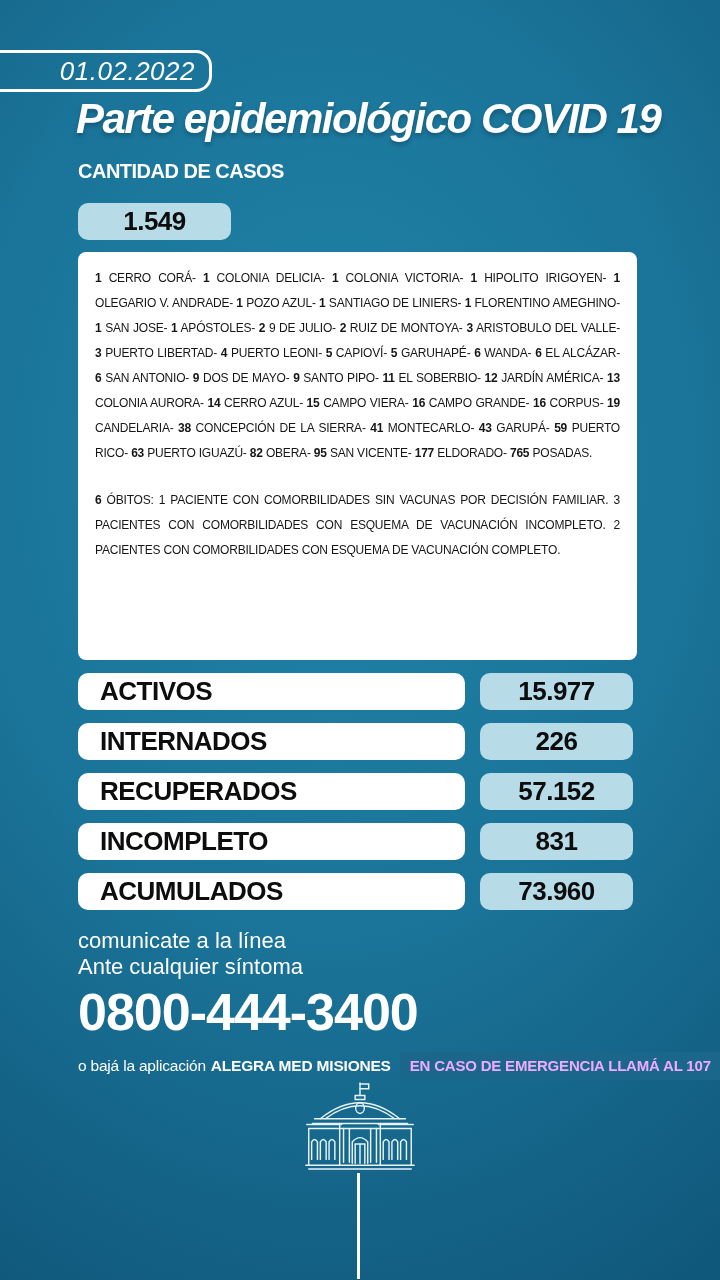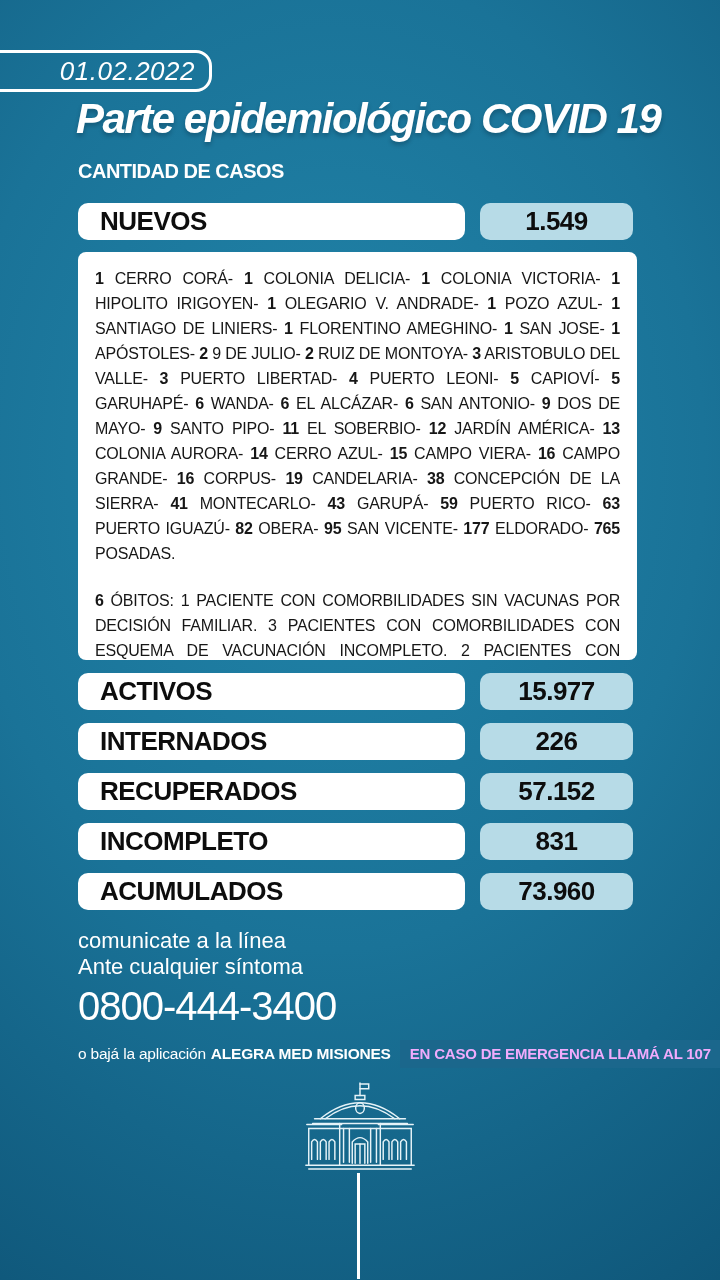--- a/index.html
+++ b/index.html
@@ -38,29 +38,29 @@
     display:flex;align-items:center;justify-content:center;
     font-size:26px;font-weight:bold;color:#0d0d0d;letter-spacing:-0.5px;
   }
   .nuevos-row{position:absolute;top:203px;left:78px;}
   .stats{position:absolute;top:673px;left:78px;display:flex;flex-direction:column;gap:13px;}
   
   .panel{
     position:absolute;top:252px;left:78px;width:559px;height:408px;
     background:#ffffff;border-radius:8px;box-sizing:border-box;
     padding:14px 17px;overflow:hidden;color:#161616;
-    font-size:16px;line-height:25px;letter-spacing:-0.2px;text-align:justify;
+    font-size:12px;line-height:25px;letter-spacing:-0.2px;text-align:justify;
   }
   .panel p{margin:0;}
   .panel p + p{margin-top:22px;}
   .panel b{font-weight:bold;}
   
   .contact{position:absolute;top:928px;left:78px;color:#ffffff;width:580px;}
   .contact-line{font-size:22px;line-height:26px;}
-  .phone{font-size:40px;font-weight:normal;letter-spacing:-1px;margin-top:6px;line-height:1;}
+  .phone{font-size:52px;font-weight:bold;letter-spacing:-1px;margin-top:6px;line-height:1;}
   .app-line{margin-top:14px;font-size:15.5px;display:flex;align-items:center;white-space:nowrap;letter-spacing:-0.2px;}
   .app-name{font-weight:bold;margin-left:5px;}
   .emergency{background:#1b678c;padding:5px 10px 6px;font-weight:bold;font-size:15px;margin-left:9px;color:#f0abfc;}
   
   .footer{position:absolute;top:1080px;left:0;width:720px;display:flex;justify-content:center;align-items:center;flex-direction:column;}
   .divider{width:3px;height:106px;background:#ffffff;margin:0 16px 0 12px;}
   .brandbox{display:flex;flex-direction:column;}
   .brand{color:#ffffff;font-size:41px;font-weight:bold;letter-spacing:-0.5px;line-height:1;}
   .subbrand{color:#cde6f0;font-size:15px;letter-spacing:5px;margin-top:6px;}
 </style>
@@ -71,21 +71,20 @@
 
   <div class="date-badge">
     <span>01.02.2022</span>
   </div>
 
   <div class="title">Parte epidemiológico COVID 19</div>
 
   <div class="section-heading">CANTIDAD DE CASOS</div>
 
   <div class="row nuevos-row">
-    <div class="row-label">NUEVOS</div>
     <div class="row-value">1.549</div>
   </div>
 
   <div class="panel">
     <p><b>1</b> CERRO CORÁ- <b>1</b> COLONIA DELICIA- <b>1</b> COLONIA VICTORIA- <b>1</b> HIPOLITO IRIGOYEN- <b>1</b> OLEGARIO V. ANDRADE- <b>1</b> POZO AZUL- <b>1</b> SANTIAGO DE LINIERS- <b>1</b> FLORENTINO AMEGHINO- <b>1</b> SAN JOSE- <b>1</b> APÓSTOLES- <b>2</b> 9 DE JULIO- <b>2</b> RUIZ DE MONTOYA- <b>3</b> ARISTOBULO DEL VALLE- <b>3</b> PUERTO LIBERTAD- <b>4</b> PUERTO LEONI- <b>5</b> CAPIOVÍ- <b>5</b> GARUHAPÉ- <b>6</b> WANDA- <b>6</b> EL ALCÁZAR- <b>6</b> SAN ANTONIO- <b>9</b> DOS DE MAYO- <b>9</b> SANTO PIPO- <b>11</b> EL SOBERBIO- <b>12</b> JARDÍN AMÉRICA- <b>13</b> COLONIA AURORA- <b>14</b> CERRO AZUL- <b>15</b> CAMPO VIERA- <b>16</b> CAMPO GRANDE- <b>16</b> CORPUS- <b>19</b> CANDELARIA- <b>38</b> CONCEPCIÓN DE LA SIERRA- <b>41</b> MONTECARLO- <b>43</b> GARUPÁ- <b>59</b> PUERTO RICO- <b>63</b> PUERTO IGUAZÚ- <b>82</b> OBERA- <b>95</b> SAN VICENTE- <b>177</b> ELDORADO- <b>765</b> POSADAS.</p>
     <p><b>6</b> <span>ÓBITOS: 1 PACIENTE CON COMORBILIDADES SIN VACUNAS POR DECISIÓN FAMILIAR.  3 PACIENTES CON COMORBILIDADES CON ESQUEMA DE VACUNACIÓN INCOMPLETO. 2 PACIENTES CON COMORBILIDADES CON ESQUEMA DE VACUNACIÓN COMPLETO.</span></p>
   </div>
 
   <div class="stats">
   <div class="row">

